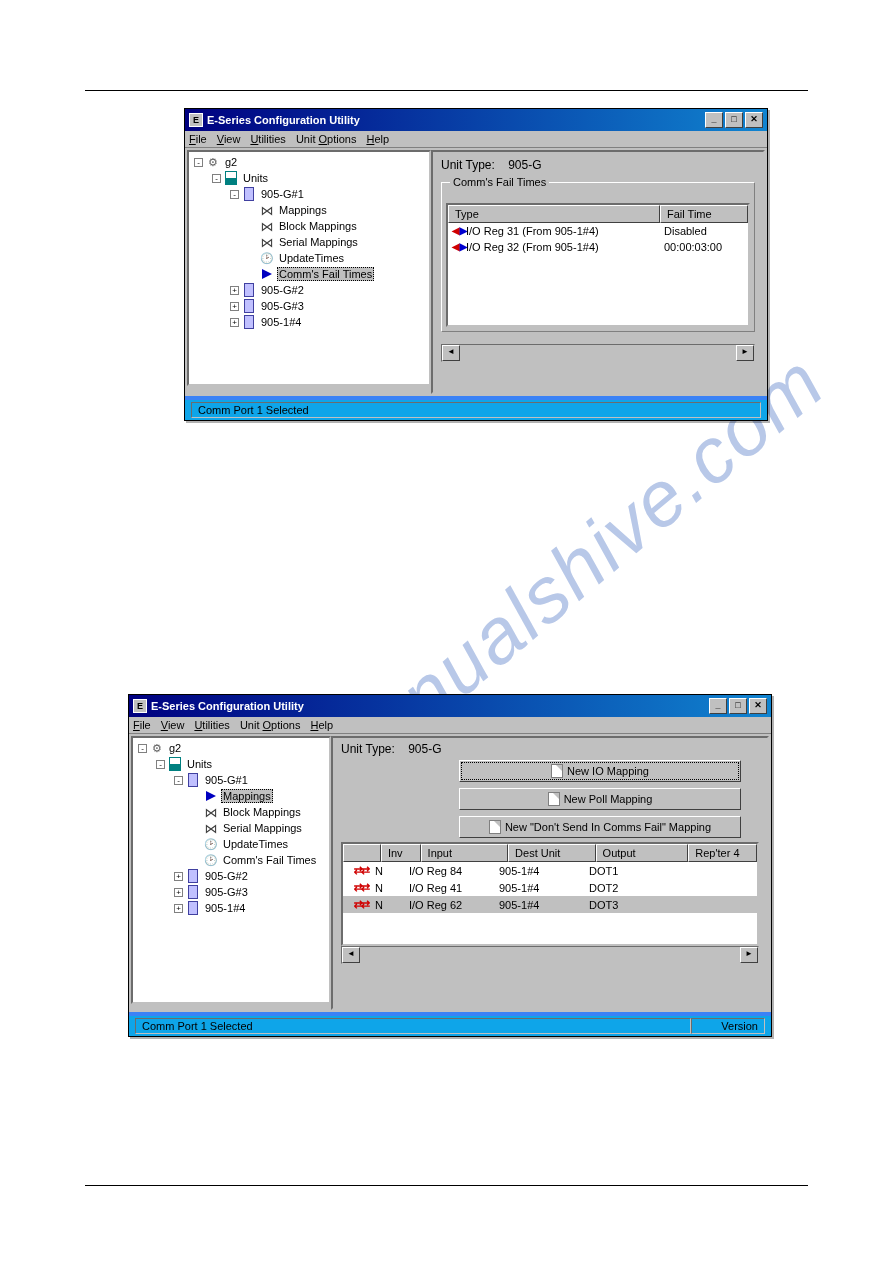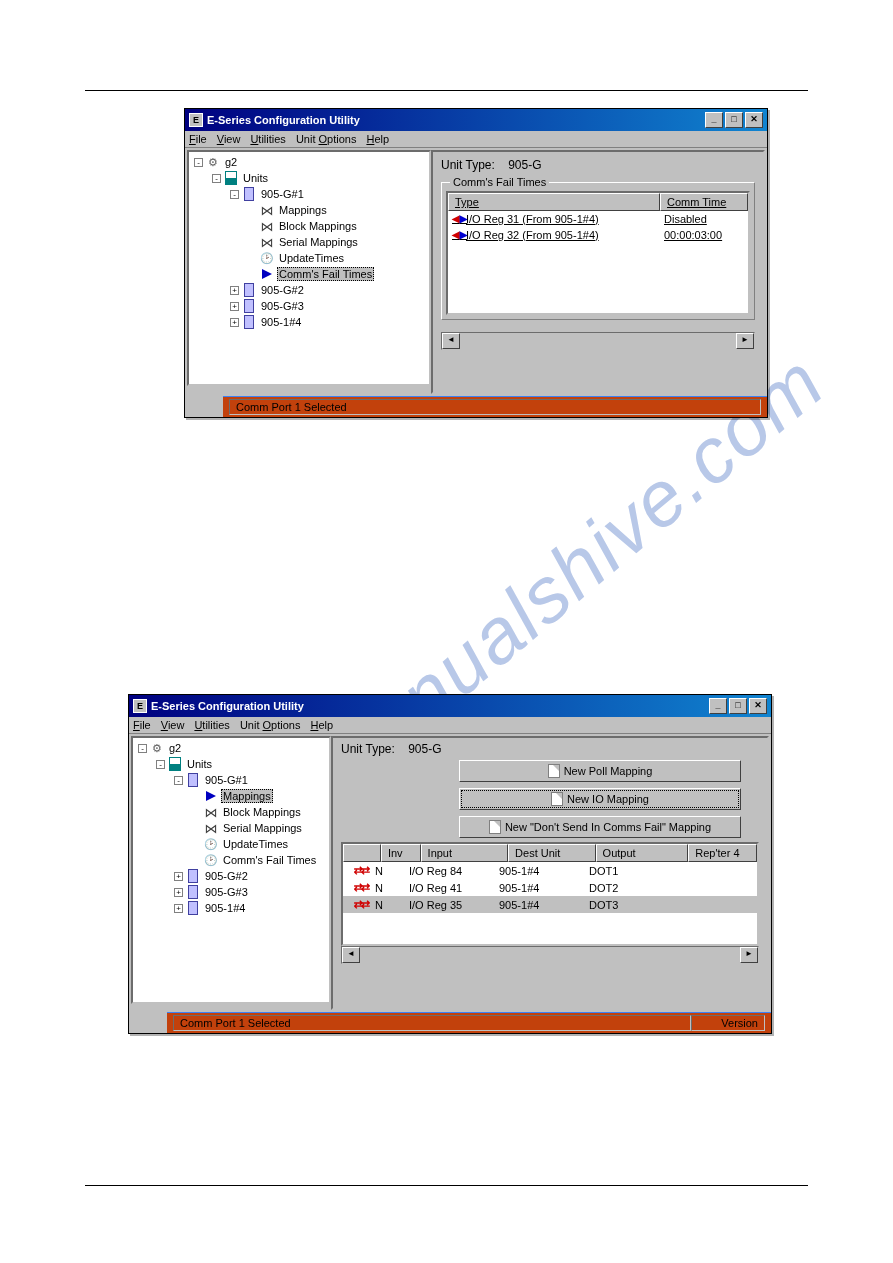--- a/index.html
+++ b/index.html
@@ -139,24 +139,23 @@
     overflow: hidden;
   }
   .unit-type-line {
     font-size: 12px;
     margin-bottom: 10px;
   }
   .groupbox {
     border: 1px solid #808080;
     border-top: 1px solid #fff;
     border-left: 1px solid #fff;
-    padding: 8px 4px 4px 4px;
+    padding: 20px 4px 4px 4px;
     position: relative;
     margin-top: 8px;
-    text-decoration: underline;
   }
   .groupbox::before {
     content: attr(data-legend);
     position: absolute;
     top: -7px;
     left: 8px;
     background: #c0c0c0;
     padding: 0 3px;
     font-size: 11px;
   }
@@ -203,26 +202,25 @@
     height: 14px;
     background: #c0c0c0;
     border: 1px solid #fff;
     border-right-color: #404040;
     border-bottom-color: #404040;
     text-align: center;
     font-size: 8px;
     line-height: 12px;
   }
   .statusbar {
-    background: #c2410c;
-    border-top: 1px solid #3b82f6;
+    background: #0ea5e9;
+    border-top: 4px solid #3b82f6;
     padding: 2px 6px;
     font-size: 11px;
     display: flex;
-    margin-left: 38px;
   }
   .status-cell {
     border: 1px inset #c0c0c0;
     padding: 1px 6px;
     flex: 1;
   }
   .btn {
     background: #c0c0c0;
     border: 1px solid #fff;
     border-right-color: #404040;
@@ -388,21 +386,21 @@
       </div>
     <div class="right-pane" style="height:228px">
       <div class="unit-type-line">
         <span>Unit Type:</span>&nbsp;&nbsp;&nbsp;
         <span>905-G</span>
       </div>
       <div class="groupbox" id="group1" data-legend="Comm's Fail Times">
         <div class="list-body" style="height:120px">
           <div class="list-hdr">
             <div class="col" style="width:198px">Type</div>
-            <div class="col" style="flex:1">Comm Time</div>
+            <div class="col" style="flex:1">Fail Time</div>
           </div>
           <div id="rows1">
               <div class="list-row">
                 <span class="row-icon icon-redblue"><span class="r">◀</span><span class="b">▶</span></span>
                 <span style="width:198px">I/O Reg 31  (From 905-1#4)</span>
                 <span style="flex:1">Disabled</span>
               </div>
               <div class="list-row">
                 <span class="row-icon icon-redblue"><span class="r">◀</span><span class="b">▶</span></span>
                 <span style="width:198px">I/O Reg 32  (From 905-1#4)</span>
@@ -519,27 +517,27 @@
           </span>
           <span class="tree-label">905-1#4</span>
         </div>
       </div>
     <div class="right-pane" style="height:260px;padding-top:4px">
       <div class="unit-type-line" style="margin-bottom:4px">
         <span>Unit Type:</span>&nbsp;&nbsp;&nbsp;
         <span>905-G</span>
       </div>
       <div style="text-align:center">
+        <div class="btn dotted" style="width:260px;margin-left:100px;margin-bottom:6px">
+          <span class="page-icon"></span>
+          <span>New IO Mapping</span>
+        </div>
         <div class="btn" style="width:260px;margin-left:100px;margin-bottom:6px">
           <span class="page-icon"></span>
           <span>New Poll Mapping</span>
-        </div>
-        <div class="btn dotted" style="width:260px;margin-left:100px;margin-bottom:6px">
-          <span class="page-icon"></span>
-          <span>New IO Mapping</span>
         </div>
         <div class="btn" style="width:260px;margin-left:100px;margin-bottom:4px">
           <span class="page-icon"></span>
           <span>New "Don't Send In Comms Fail" Mapping</span>
         </div>
       </div>
       <div class="list-body" style="height:100px;overflow:hidden">
         <div class="list-hdr">
           <div class="col" style="width:28px"></div>
           <div class="col" style="width:30px">Inv</div>
@@ -561,21 +559,21 @@
               <span class="row-icon icon-arrows-red" style="width:28px">⇄⇄</span>
               <span style="width:34px">N</span>
               <span style="width:90px">I/O Reg 41</span>
               <span style="width:90px">905-1#4</span>
               <span style="width:96px">DOT2</span>
               <span style="width:60px"></span>
             </div>
             <div class="list-row selected">
               <span class="row-icon icon-arrows-red" style="width:28px">⇄⇄</span>
               <span style="width:34px">N</span>
-              <span style="width:90px">I/O Reg 35</span>
+              <span style="width:90px">I/O Reg 62</span>
               <span style="width:90px">905-1#4</span>
               <span style="width:96px">DOT3</span>
               <span style="width:60px"></span>
             </div>
           </div>
       </div>
       <div class="hscroll">
         <span class="scroll-btn">◄</span>
         <span style="flex:1"></span>
         <span class="scroll-btn">►</span>

